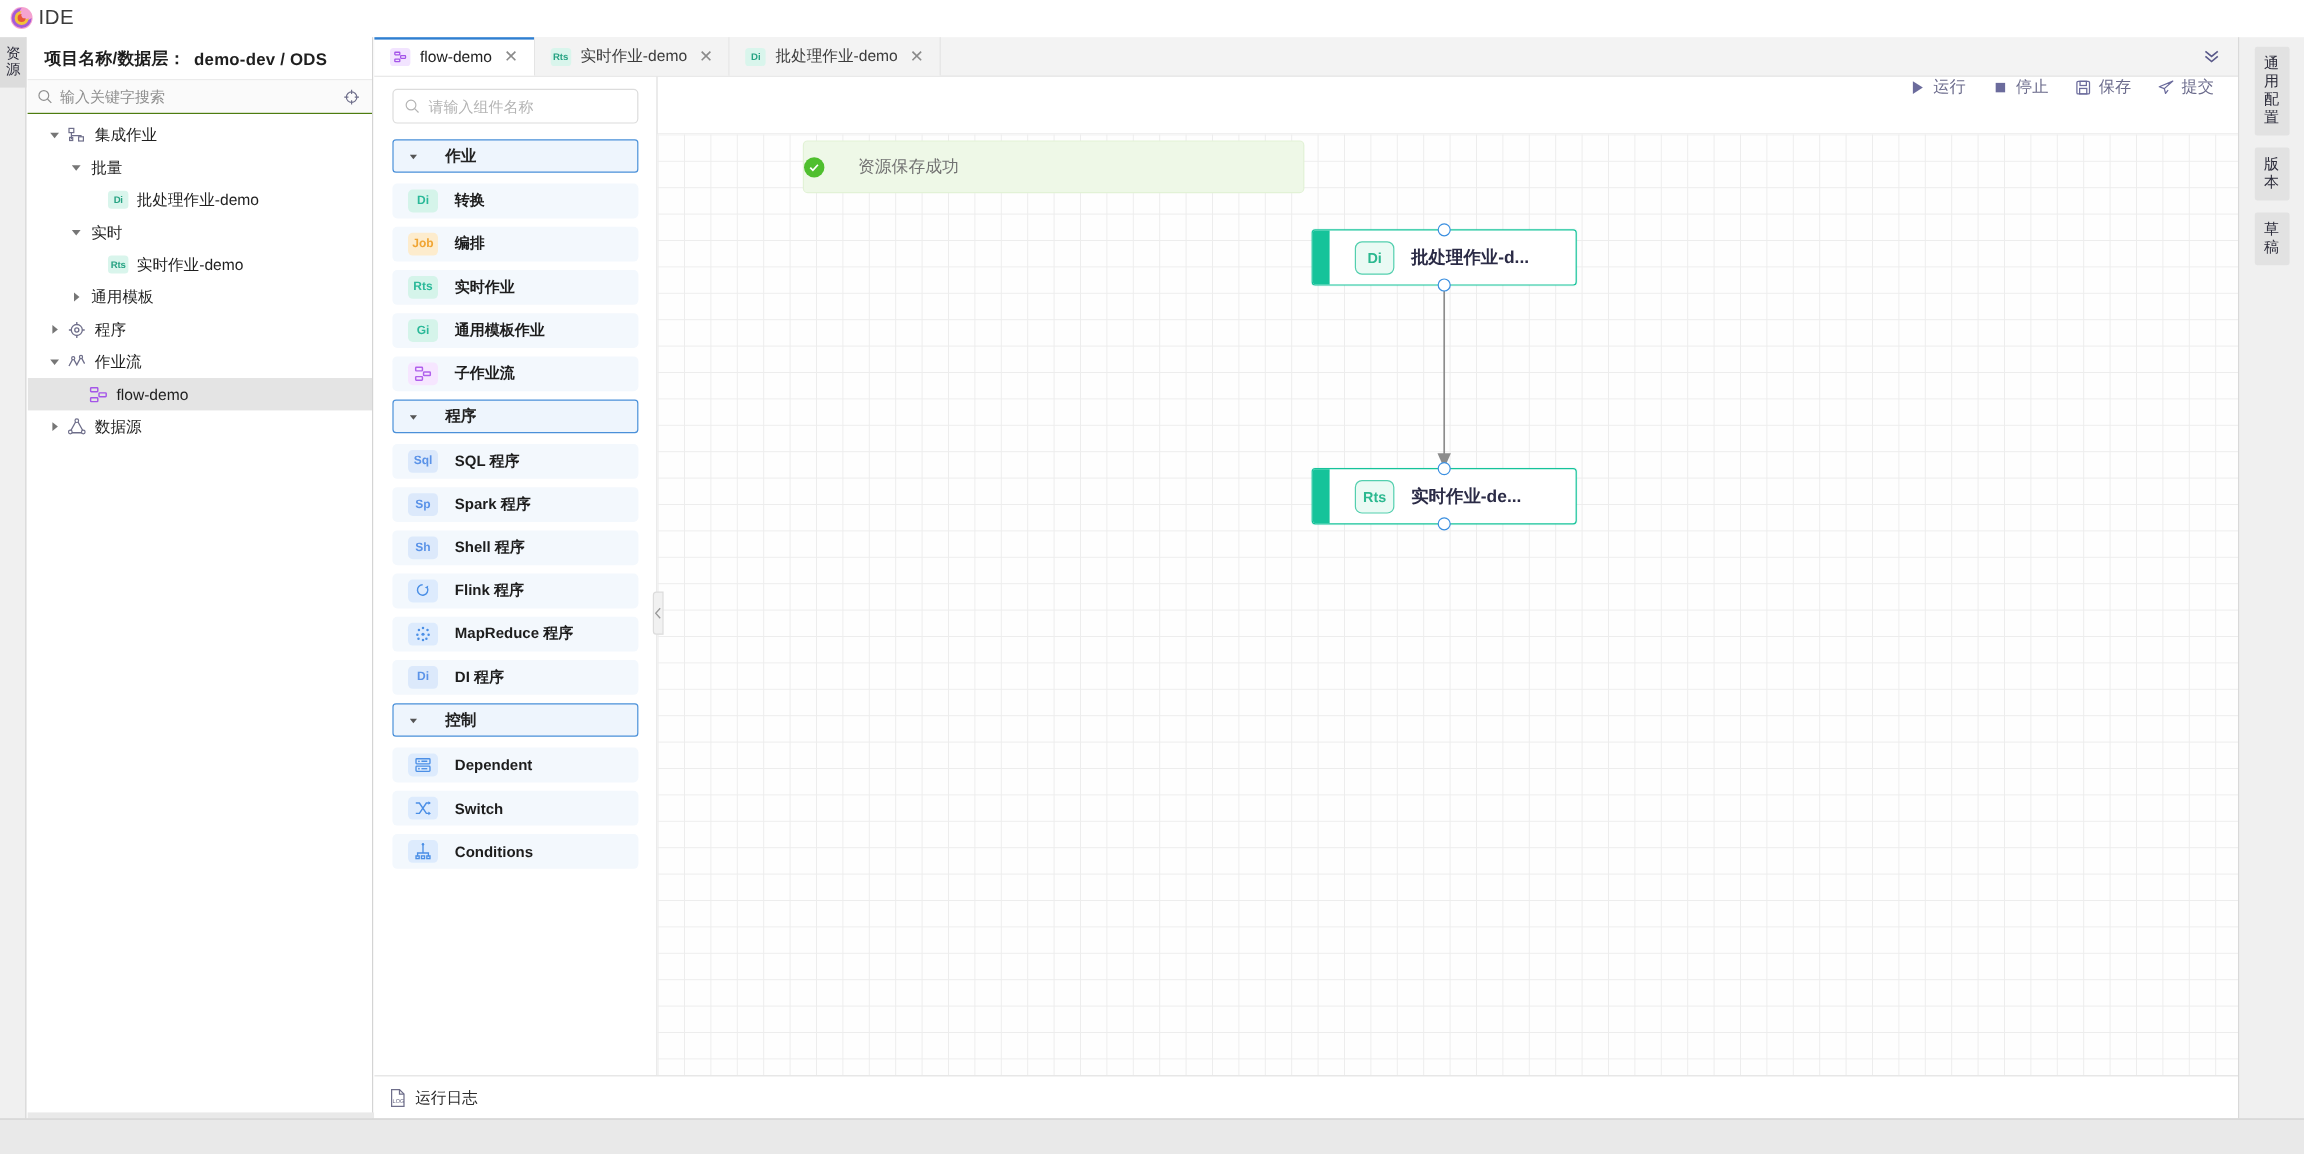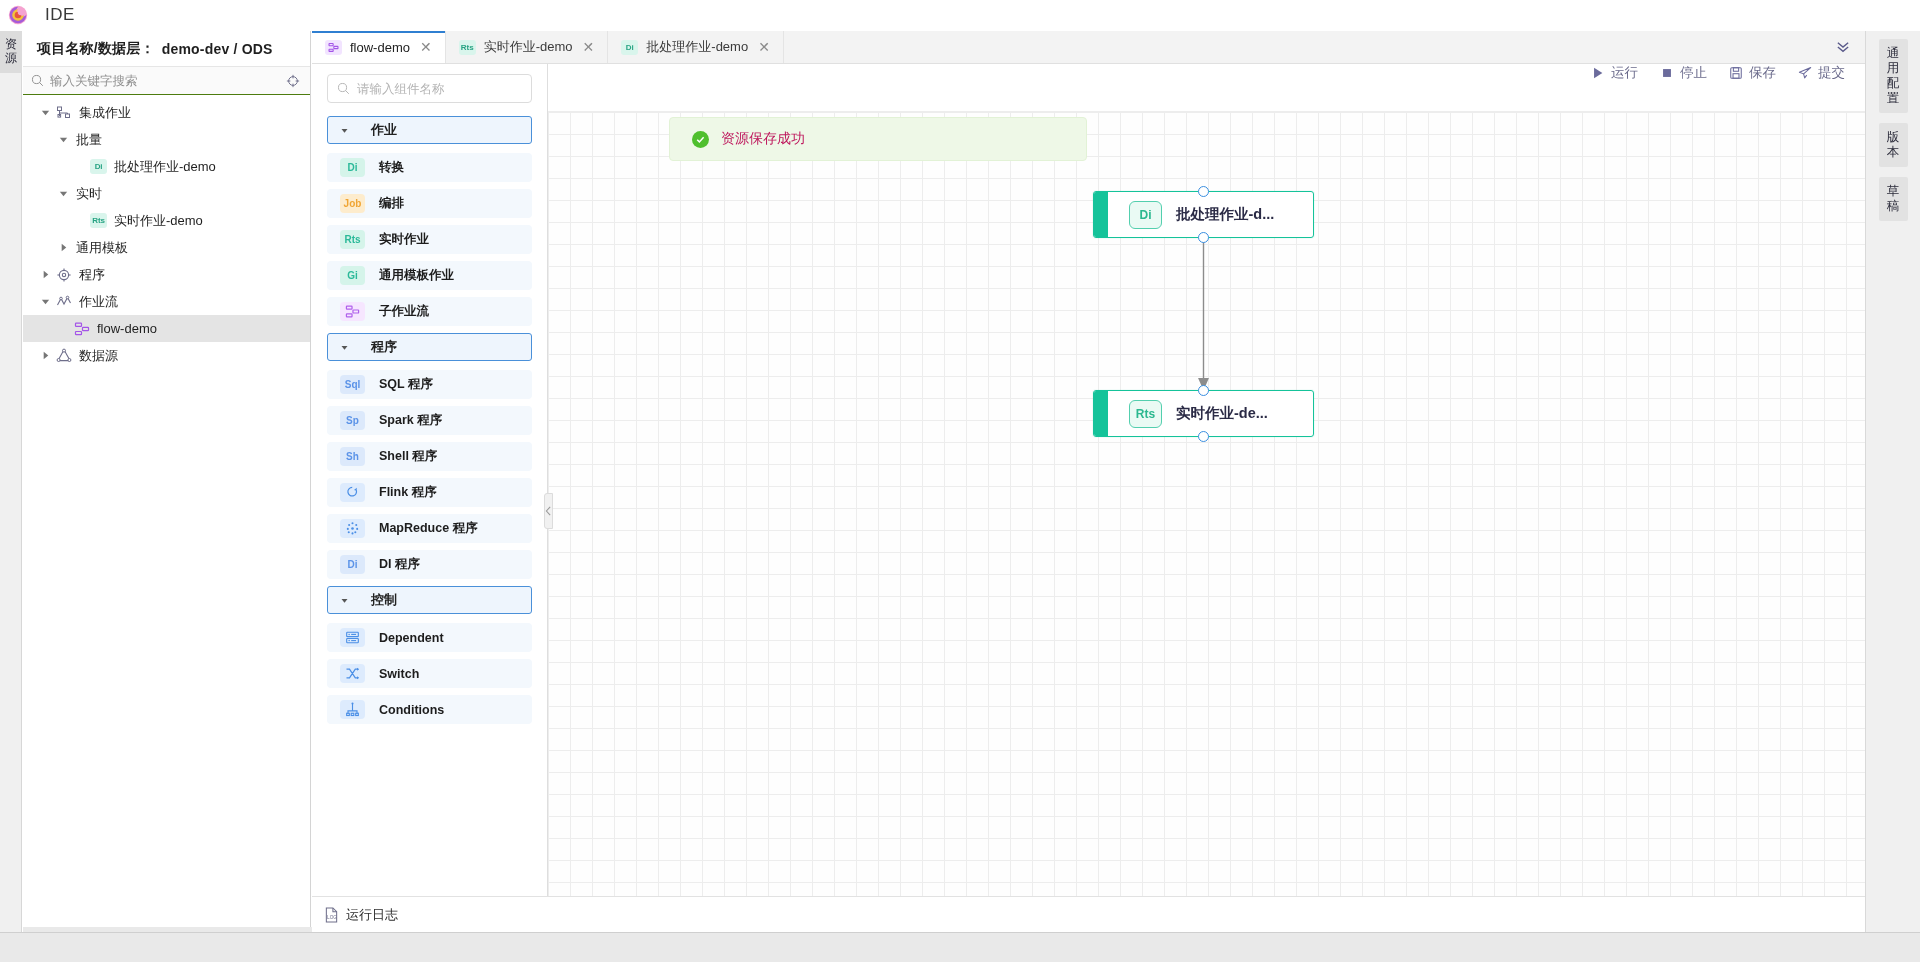--- a/index.html
+++ b/index.html
@@ -7,21 +7,21 @@
     width: 1920px; height: 962px;
     font-family: "Liberation Sans", "DejaVu Sans", sans-serif;
     background: #ffffff;
     overflow: hidden;
   }
   body { position: relative; }
 
   
   #appbar {
     position: absolute; left: 0; top: 0; width: 1792px; height: 31px;
-    background: #ffffff; display: flex; align-items: center; gap: 17px;
+    background: #ffffff; display: flex; align-items: center; gap: 4px;
     padding-left: 8px;
     border-bottom: 1px solid #ffffff;
   }
   #appbar .logo { width: 20px; height: 20px; display:block; }
   #appbar .title { font-size: 17px; color: #3a3a3a; letter-spacing: .5px; }
 
   
   #vstrip {
     position: absolute; left: 0; top: 31px; width: 22px; height: 901px;
     background: #f0f0f0; border-right: 1px solid #d7d7d7;
@@ -164,22 +164,22 @@
     background-color: #fefefe;
     background-image:
       linear-gradient(to right, #ededed 1px, transparent 1px),
       linear-gradient(to bottom, #ededed 1px, transparent 1px);
     background-size: 22px 22px;
     overflow: hidden;
   }
   #toast {
     position: absolute; left: 121px; top: 5px; width: 418px; height: 44px;
     background: #eef8e7; border: 1px solid #e2f2d6; border-radius: 4px;
-    display: flex; align-items: center; gap: 12px; padding-left: 22px;
-    font-size: 14px; color: #be185d;
+    display: flex; align-items: center; gap: 28px; 
+    font-size: 14px; color: #737373;
   }
   #toast .ok {
     width: 17px; height: 17px; border-radius: 50%; background: #4fbf2e;
     display: flex; align-items: center; justify-content: center;
   }
   .gnode {
     position: absolute; width: 221px; height: 47px;
     background: #ffffff; border: 1px solid #15c39a; border-radius: 3px;
     display: flex; align-items: center; box-shadow: 0 0 0 1px rgba(21,195,154,.05);
   }

